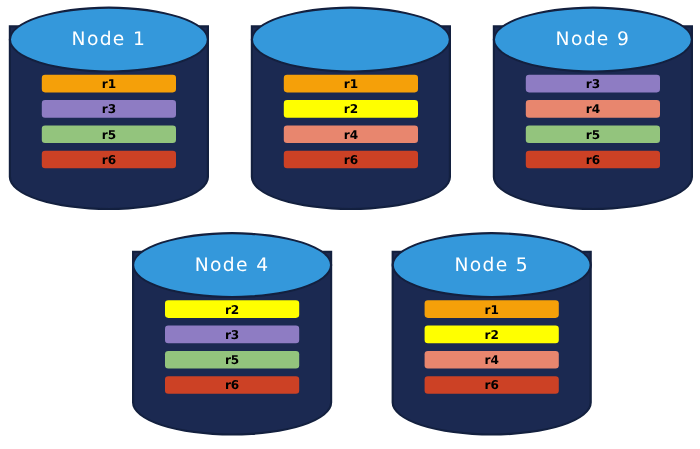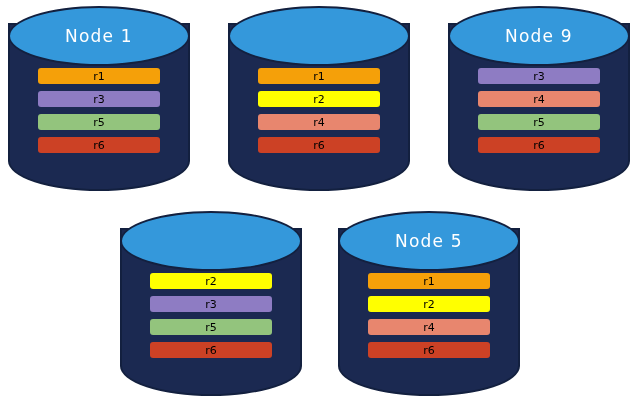--- a/index.html
+++ b/index.html
@@ -84,21 +84,21 @@
     height: 16px;
     border-radius: 3px;
     display: flex;
     align-items: center;
     justify-content: center;
     box-sizing: border-box;
   }
 
   .shard-label {
     font-size: 11px;
-    font-weight: normal;
+    font-weight: bold;
     color: #000000;
     line-height: 1;
   }
 </style>
 </head>
 <body>
 
 <div id="canvas" style="background: rgb(255, 255, 255);">
     <div class="node" style="left: 8px; top: 6px;">
       <div class="cyl-body" style="background: rgb(27, 41, 81); border-color: rgb(19, 32, 63);"></div>
@@ -152,36 +152,37 @@
           <span class="shard-label" style="color: rgb(0, 0, 0);">r5</span>
         </div>
         <div class="shard" style="background: rgb(204, 65, 37);">
           <span class="shard-label" style="color: rgb(0, 0, 0);">r6</span>
         </div>
       </div>
     </div>
     <div class="node" style="left: 120px; top: 211px;">
       <div class="cyl-body" style="background: rgb(27, 41, 81); border-color: rgb(19, 32, 63);"></div>
       <div class="cyl-top" style="background: rgb(52, 152, 219); border-color: rgb(19, 32, 63);"></div>
+      <div class="node-title" style="color: rgb(255, 255, 255);">Node  4</div>
       <div class="shard-list">
         <div class="shard" style="background: rgb(255, 255, 0);">
           <span class="shard-label" style="color: rgb(0, 0, 0);">r2</span>
         </div>
         <div class="shard" style="background: rgb(142, 124, 195);">
           <span class="shard-label" style="color: rgb(0, 0, 0);">r3</span>
         </div>
         <div class="shard" style="background: rgb(147, 196, 125);">
           <span class="shard-label" style="color: rgb(0, 0, 0);">r5</span>
         </div>
         <div class="shard" style="background: rgb(204, 65, 37);">
           <span class="shard-label" style="color: rgb(0, 0, 0);">r6</span>
         </div>
       </div>
     </div>
-    <div class="node" style="left: 338px; top: 211px; text-align: right;">
+    <div class="node" style="left: 356px; top: 211px; text-align: right;">
       <div class="cyl-body" style="background: rgb(27, 41, 81); border-color: rgb(19, 32, 63);"></div>
       <div class="cyl-top" style="background: rgb(52, 152, 219); border-color: rgb(19, 32, 63);"></div>
       <div class="node-title" style="color: rgb(255, 255, 255);">Node  5</div>
       <div class="shard-list">
         <div class="shard" style="background: rgb(245, 160, 9);">
           <span class="shard-label" style="color: rgb(0, 0, 0);">r1</span>
         </div>
         <div class="shard" style="background: rgb(255, 255, 0);">
           <span class="shard-label" style="color: rgb(0, 0, 0);">r2</span>
         </div>

